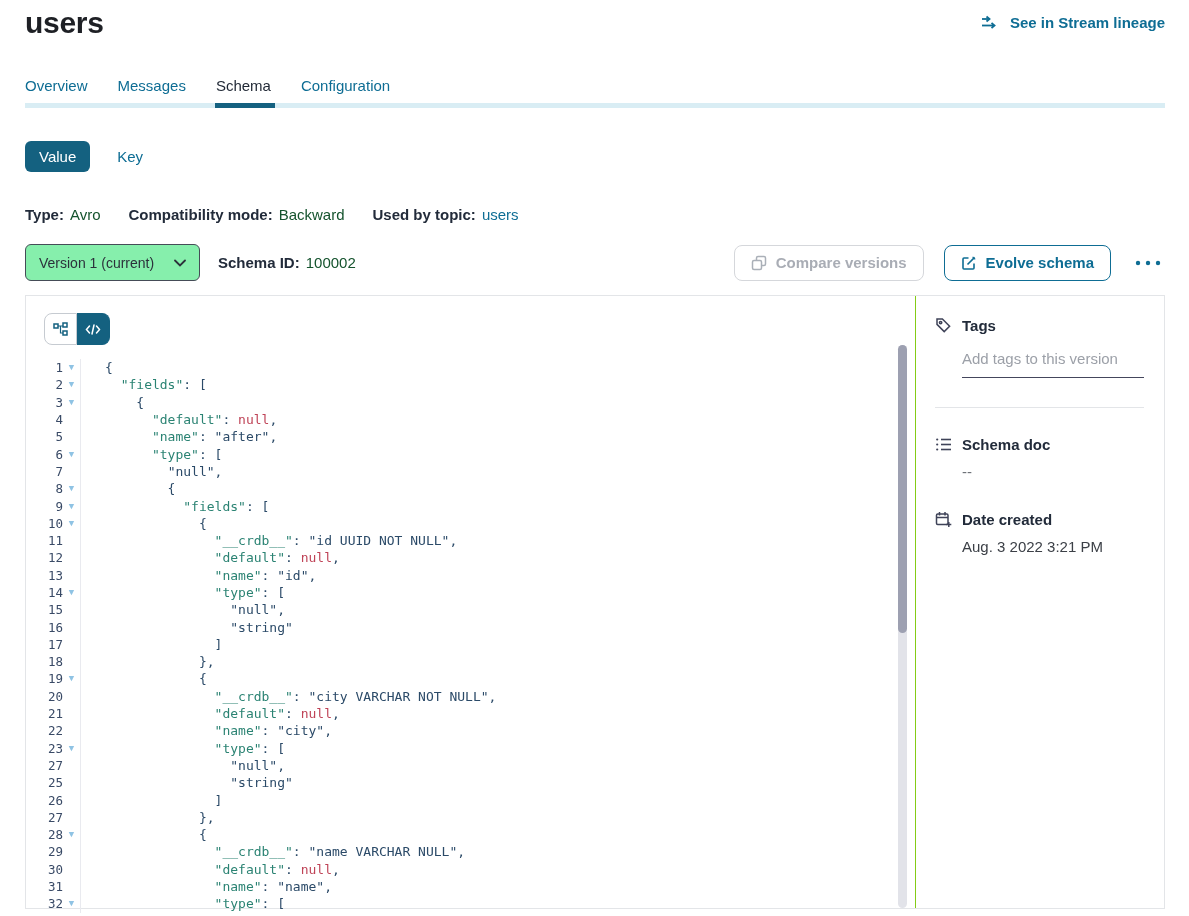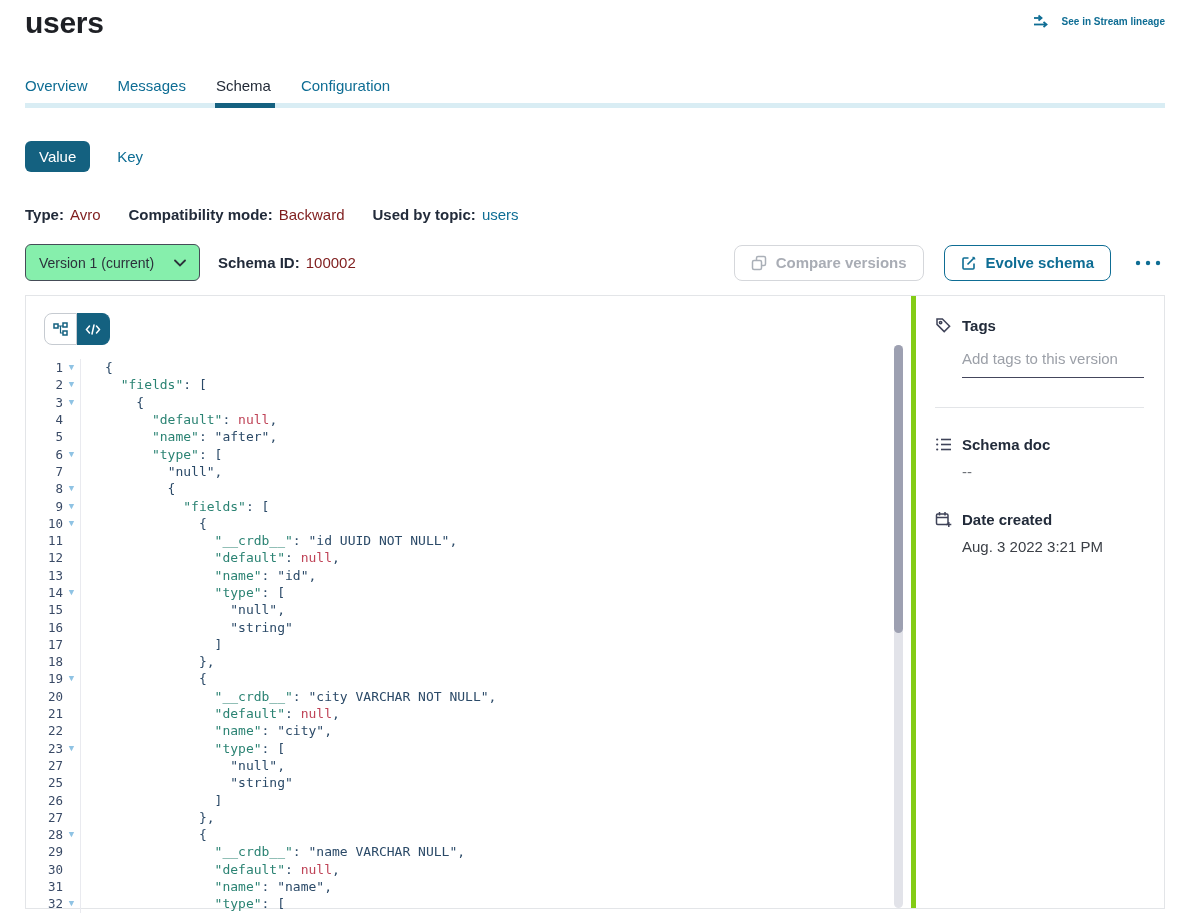--- a/index.html
+++ b/index.html
@@ -4,39 +4,39 @@
 <style>
   * { box-sizing: border-box; margin: 0; padding: 0; }
   html,body { width:1189px; height:916px; overflow:hidden; background:#fff; }
   body { font-family:"Liberation Sans", sans-serif; color:#3c4047; }
   .page { padding:6px 24px 0 25px; width:1189px; height:916px; }
 
   
   .header { display:flex; justify-content:space-between; align-items:flex-start; }
   .title { font-size:30px; font-weight:700; color:#1e2025; letter-spacing:-0.3px; }
   .lineage-link { margin-top:8px; display:flex; align-items:center; gap:12px;
-    color:#0e6d94; font-size:10px; font-weight:600; cursor:pointer; }
+    color:#0e6d94; font-size:15px; font-weight:600; cursor:pointer; }
 
   
   .tabs { margin-top:37px; display:flex; gap:30px; position:relative; }
   .tabs::after { content:''; position:absolute; left:0; right:0; bottom:0; height:5px; background:#d9edf4; }
   .tab { font-size:15px; color:#0e6d94; padding-bottom:14px; position:relative; z-index:1; cursor:pointer; }
   .tab.active { color:#1f2734; }
   .tab.active::after { content:''; position:absolute; left:-1px; right:-4px; bottom:0; height:5px; background:#146180; }
 
   
   .vk-row { margin-top:33px; display:flex; align-items:center; }
   .btn-value { background:#146180; color:#fff; font-size:15px; padding:7px 14px; border-radius:6px; border:none; cursor:pointer; font-family:inherit; }
   .link-key { margin-left:27px; color:#0e6d94; font-size:15px; cursor:pointer; }
 
   
   .meta-row { margin-top:34px; display:flex; gap:28px; font-size:15px; }
   .meta-item { display:flex; gap:6px; }
   .meta-label { font-weight:700; color:#222b3a; }
-  .meta-value { color:#7f1d1d; }
+  .meta-value { color:#14532d; }
   .meta-link { color:#0e6d94; cursor:pointer; }
 
   
   .toolbar { margin-top:21px; display:flex; align-items:center; }
   .version-select { width:175px; height:37px; border:1px solid #454c57; border-radius:6px;
     display:flex; align-items:center; justify-content:space-between; padding:0 13px;
     font-size:14px; color:#2c313b; cursor:pointer; background:#86efac; }
   .schema-id { margin-left:18px; display:flex; gap:6px; font-size:15px; }
   .toolbar-right { margin-left:auto; display:flex; align-items:center; gap:20px; }
   .btn { display:flex; align-items:center; gap:9px; height:36px; padding:0 16px;
@@ -64,21 +64,21 @@
   .tok-key { color:#2b8373; }
   .tok-str { color:#2b4a68; }
   .tok-plain { color:#2b4a68; }
   .tok-null { color:#bf4357; }
 
   .scrollbar { position:absolute; top:49px; right:8px; bottom:0; width:9px;
     background:#e2e3e9; border-radius:5px; }
   .scroll-thumb { width:9px; height:288px; background:#9da0b1; border-radius:5px; cursor:pointer; }
 
   
-  .sidebar { flex:0 0 246px; border-left:5px solid #84cc16; padding:21px 20px 0 19px; }
+  .sidebar { flex:0 0 246px; border-left:1px solid #84cc16; padding:21px 20px 0 19px; }
   .side-head { display:flex; align-items:center; gap:10px; }
   .side-title { font-size:15px; font-weight:700; color:#222b3a; }
   .tags-input { display:block; margin:16px 0 0 27px; width:182px; border:none; outline:none;
     border-bottom:1px solid #44465c; padding:0 0 10px 0; font-size:15px; color:#4d7c0f;
     font-family:inherit; background:transparent; }
   .tags-input::placeholder { color:#9ca0a8; }
   .side-divider { margin-top:29px; height:1px; background:#e3e5e8; }
   .sec-doc { margin-top:28px; }
   .sec-date { margin-top:31px; }
   .side-value { margin:10px 0 0 27px; font-size:15px; color:#3c4047; }

